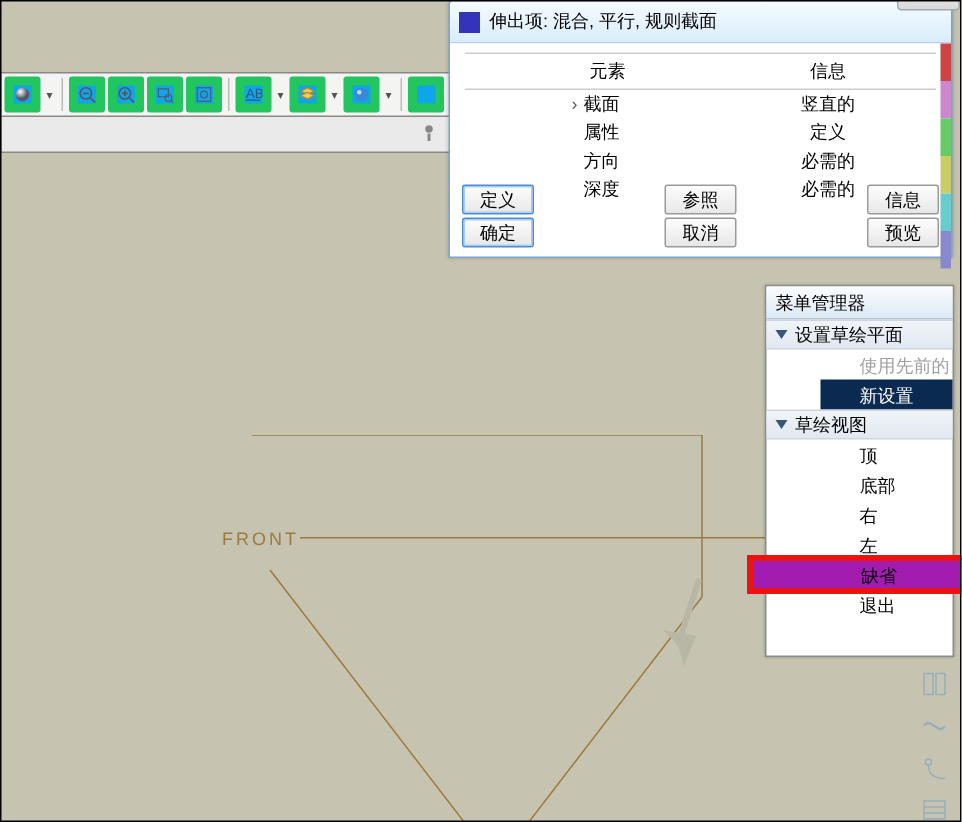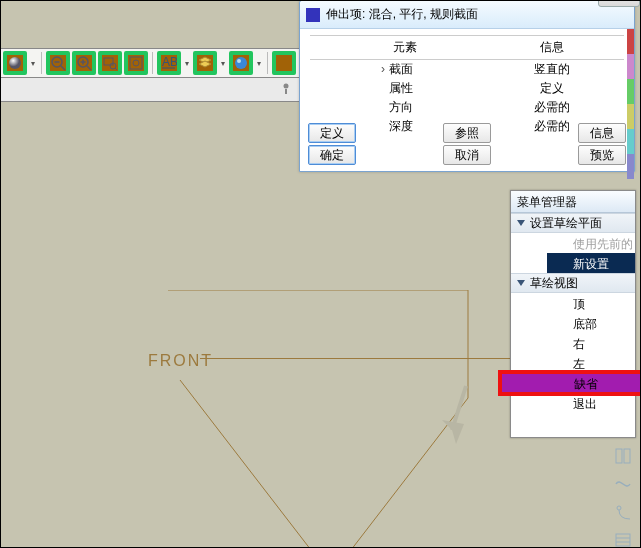--- a/index.html
+++ b/index.html
@@ -6,42 +6,42 @@
   body { width: 641px; height: 548px; background: #c6c4b0; position: relative; overflow: hidden; }
 
   
   .toolbar {
     position: absolute; left: 0; top: 48px; width: 305px; height: 30px;
     background: #f4f4f2; border: 1px solid #888; display: flex; align-items: center;
     padding: 1px 2px; gap: 2px;
   }
   .toolbar .sep { width: 1px; height: 22px; background: #bbb; margin: 0 2px; }
   .tool-btn {
-    width: 24px; height: 24px; border: 4px solid #22c55e; border-radius: 2px;
-    background: #a16207; display: flex; align-items: center; justify-content: center;
+    width: 24px; height: 24px; border: 6px solid #22c55e; border-radius: 2px;
+    background: #0ea5e9; display: flex; align-items: center; justify-content: center;
   }
   .tool-btn svg { width:16px; height:16px; }
   .drop { width: 8px; height: 24px; display: flex; align-items:center; justify-content:center; color:#555; font-size:8px; }
 
   
   .ruler {
     position:absolute; left:0; top:78px; width:305px; height:24px; background:#eaeaea;
     border:1px solid #888; border-top:none;
   }
   .ruler .knob {
     position:absolute; right:12px; top:4px; width:12px; height:12px;
   }
 
   
   .viewport {
     position:absolute; left:0; top:102px; right:0; bottom:0;
   }
   .front-label {
     position:absolute; left:148px; top:250px; color:#9c7a3e; font-family: Arial, sans-serif;
-    letter-spacing:2px; font-size:16px;
+    letter-spacing:2px; font-size:12px;
   }
   .front-line {
     position:absolute; left:200px; top:256px; width:330px; height:1px; background:#9c7a3e;
   }
   
   .v-shape { position:absolute; left:168px; top:188px; }
 
   
   .arrow { position:absolute; left:442px; top:280px; }
 

